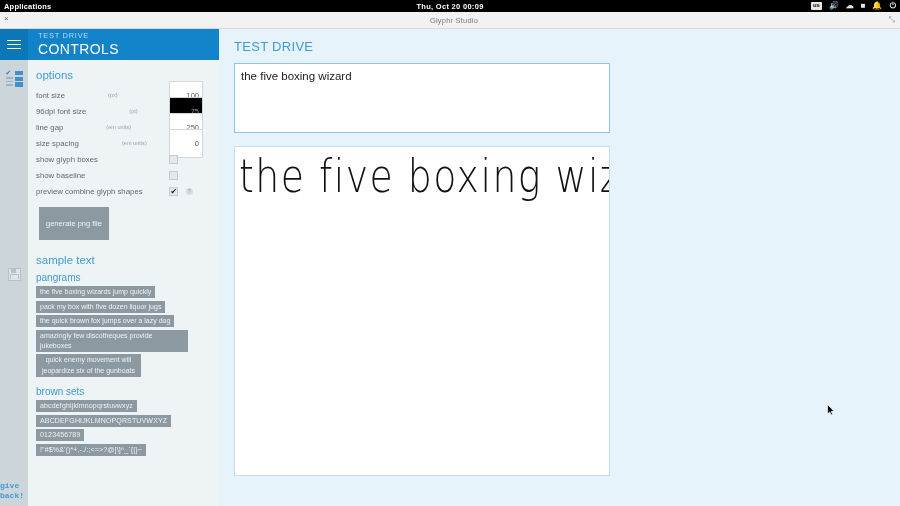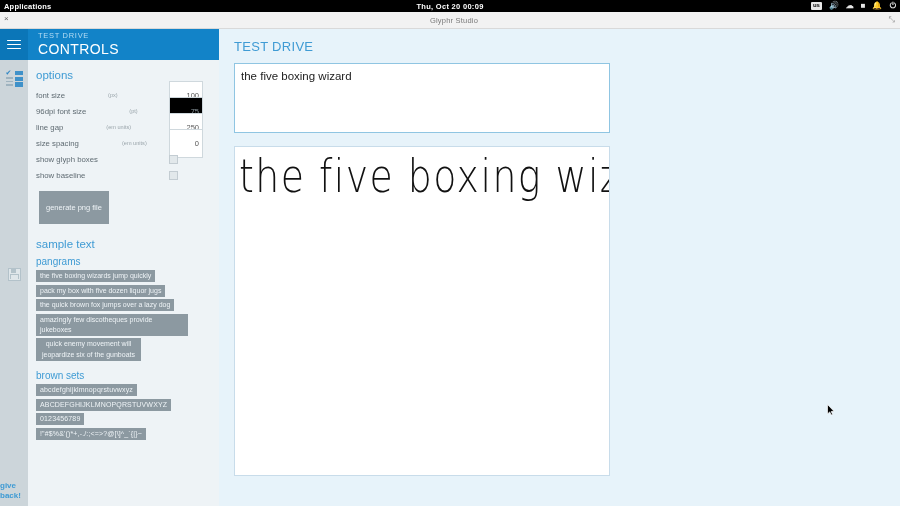--- a/index.html
+++ b/index.html
@@ -95,21 +95,21 @@
     content: ""; position: absolute; left: 2.5px; top: 0; width: 5px; height: 4px;
     background: #b3c2ca;
   }
   .floppy:after {
     content: ""; position: absolute; left: 1.5px; bottom: 0.5px; width: 7px; height: 4px;
     border: 1.4px solid #b3c2ca; border-bottom: none;
   }
   .rail-give {
     position: absolute; bottom: 6px; left: 0; width: 16px;
     text-align: center; font-size: 8px; line-height: 9.5px;
-    color: #3f9bd4; font-weight: bold;
+    color: #3f9bd4; font-weight: bold; font-family: Liberation Mono, monospace;
   }
 
   
   .controls {
     position: absolute; left: 28px; top: 0; width: 191px; height: 477px;
     background: #eef3f6;
   }
   .controls-head {
     height: 31px; background: #1283c8; color: #fff;
     padding: 2px 0 0 10px;
@@ -296,20 +296,27 @@
           <span class="opt-ctrl">
             <span class="cbx"></span>
           </span>
         </div>
         <div class="opt-row">
           <span class="opt-label">show baseline</span>
           <span class="opt-ctrl">
             <span class="cbx"></span>
           </span>
         </div>
+        <div class="opt-row">
+          <span class="opt-label">preview combine glyph shapes</span>
+          <span class="opt-help">?</span>
+          <span class="opt-ctrl">
+            <span class="cbx on"></span>
+          </span>
+        </div>
       </div>
 
       <button class="gen-btn">generate png file</button>
 
       <div class="section-title" style="margin-top:14px;">sample text</div>
       <div class="section-title sub">pangrams</div>
       <div class="chiplist">
         <span class="chip">the five boxing wizards jump quickly</span>
         <span class="chip">pack my box with five dozen liquor jugs</span>
         <span class="chip">the quick brown fox jumps over a lazy dog</span>

